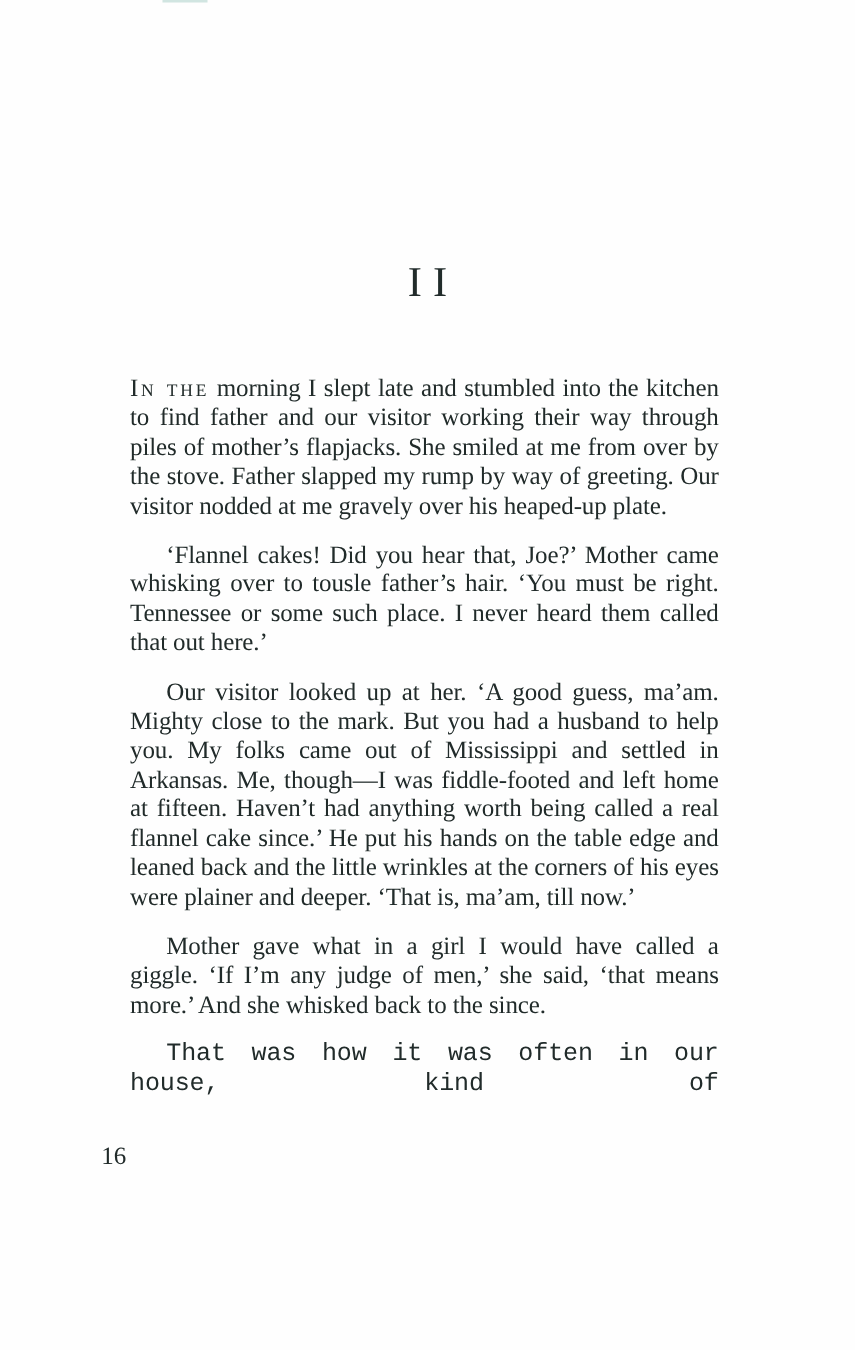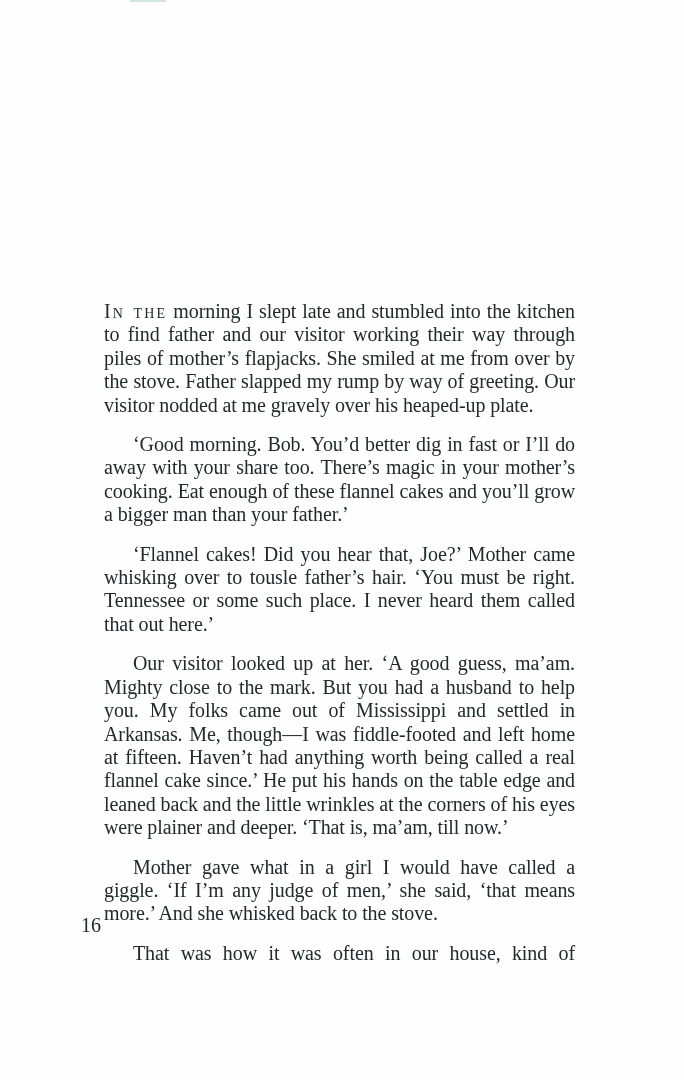--- a/index.html
+++ b/index.html
@@ -49,52 +49,53 @@
   }
   .para {
     margin: 16px;
     text-indent: 29px;
   }
   .para.first {
     text-indent: 0;
   }
   .para.force-justify {
     text-align-last: justify;
+    font-family: Liberation Mono, monospace;
   }
   .lead-caps {
     font-variant: small-caps;
     letter-spacing: 2.2px;
   }
   .page-number {
     position: absolute;
     top: 913px;
     left: 81px;
     font-size: 20px;
     line-height: 24px;
   }
 </style>
 </head>
 <body>
 
 <div class="page">
 
   <div class="top-smudge"></div>
 
+  <div class="chapter-heading">II</div>
 
   <main class="text-block">
 
     <p class="para first"><span class="lead-caps">In the</span> <span>morning I slept late and stumbled into the kitchen to find father and our visitor working their way through piles of mother’s flapjacks. She smiled at me from over by the stove. Father slapped my rump by way of greeting. Our visitor nodded at me gravely over his heaped-up plate.</span></p>
 
-    <p class="para">‘Good morning. Bob. You’d better dig in fast or I’ll do away with your share too. There’s magic in your mother’s cooking. Eat enough of these flannel cakes and you’ll grow a bigger man than your father.’</p>
 
     <p class="para">‘Flannel cakes! Did you hear that, Joe?’ Mother came whisking over to tousle father’s hair. ‘You must be right. Tennessee or some such place. I never heard them called that out here.’</p>
 
     <p class="para">Our visitor looked up at her. ‘A good guess, ma’am. Mighty close to the mark. But you had a husband to help you. My folks came out of Mississippi and settled in Arkansas. Me, though—I was fiddle-footed and left home at fifteen. Haven’t had anything worth being called a real flannel cake since.’ He put his hands on the table edge and leaned back and the little wrinkles at the corners of his eyes were plainer and deeper. ‘That is, ma’am, till now.’</p>
 
-    <p class="para">Mother gave what in a girl I would have called a giggle. ‘If I’m any judge of men,’ she said, ‘that means more.’ And she whisked back to the stove.</p>
+    <p class="para">Mother gave what in a girl I would have called a giggle. ‘If I’m any judge of men,’ she said, ‘that means more.’ And she whisked back to the since.</p>
 
     <p class="para force-justify">That was how it was often in our house, kind of</p>
 
   </main>
 
   <div class="page-number">16</div>
 
 </div>
 
 </body></html>

